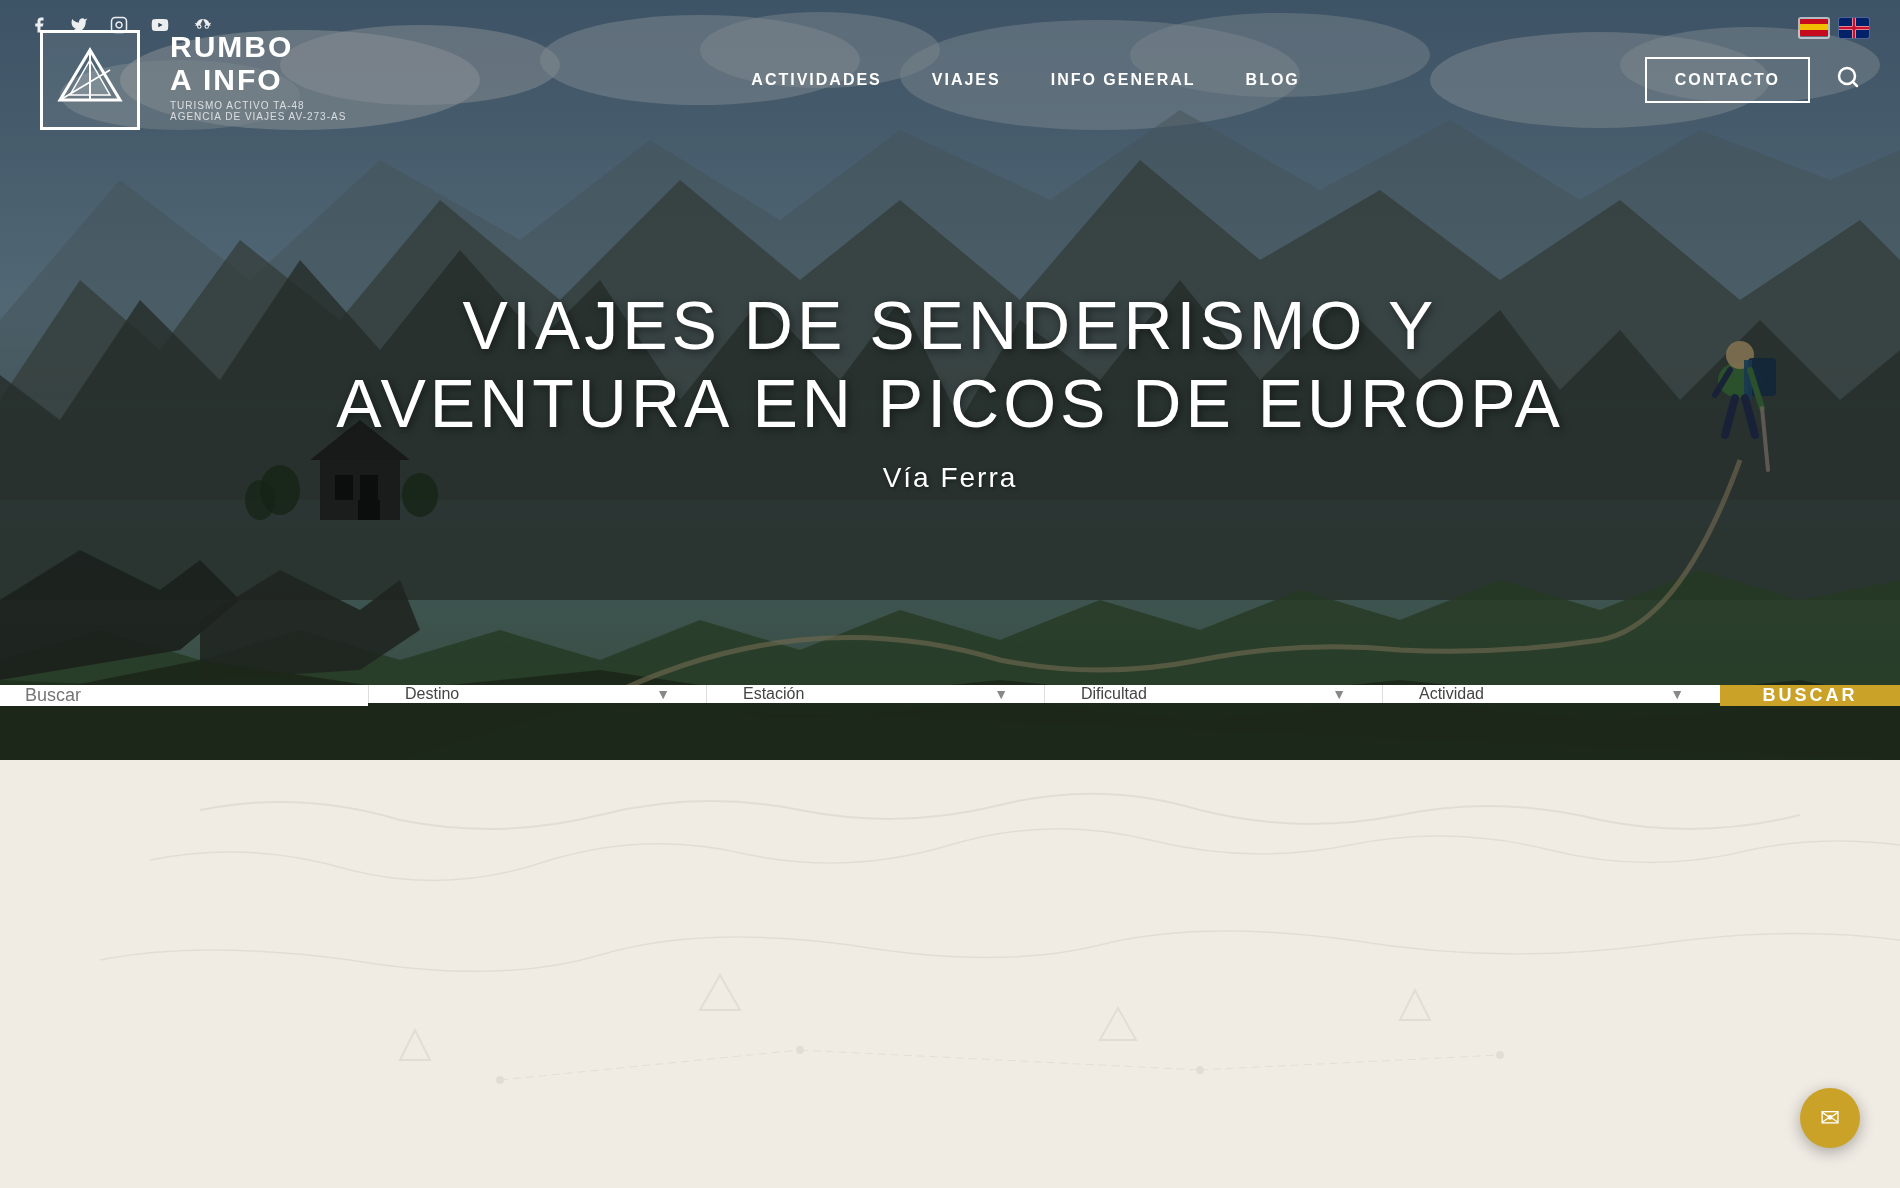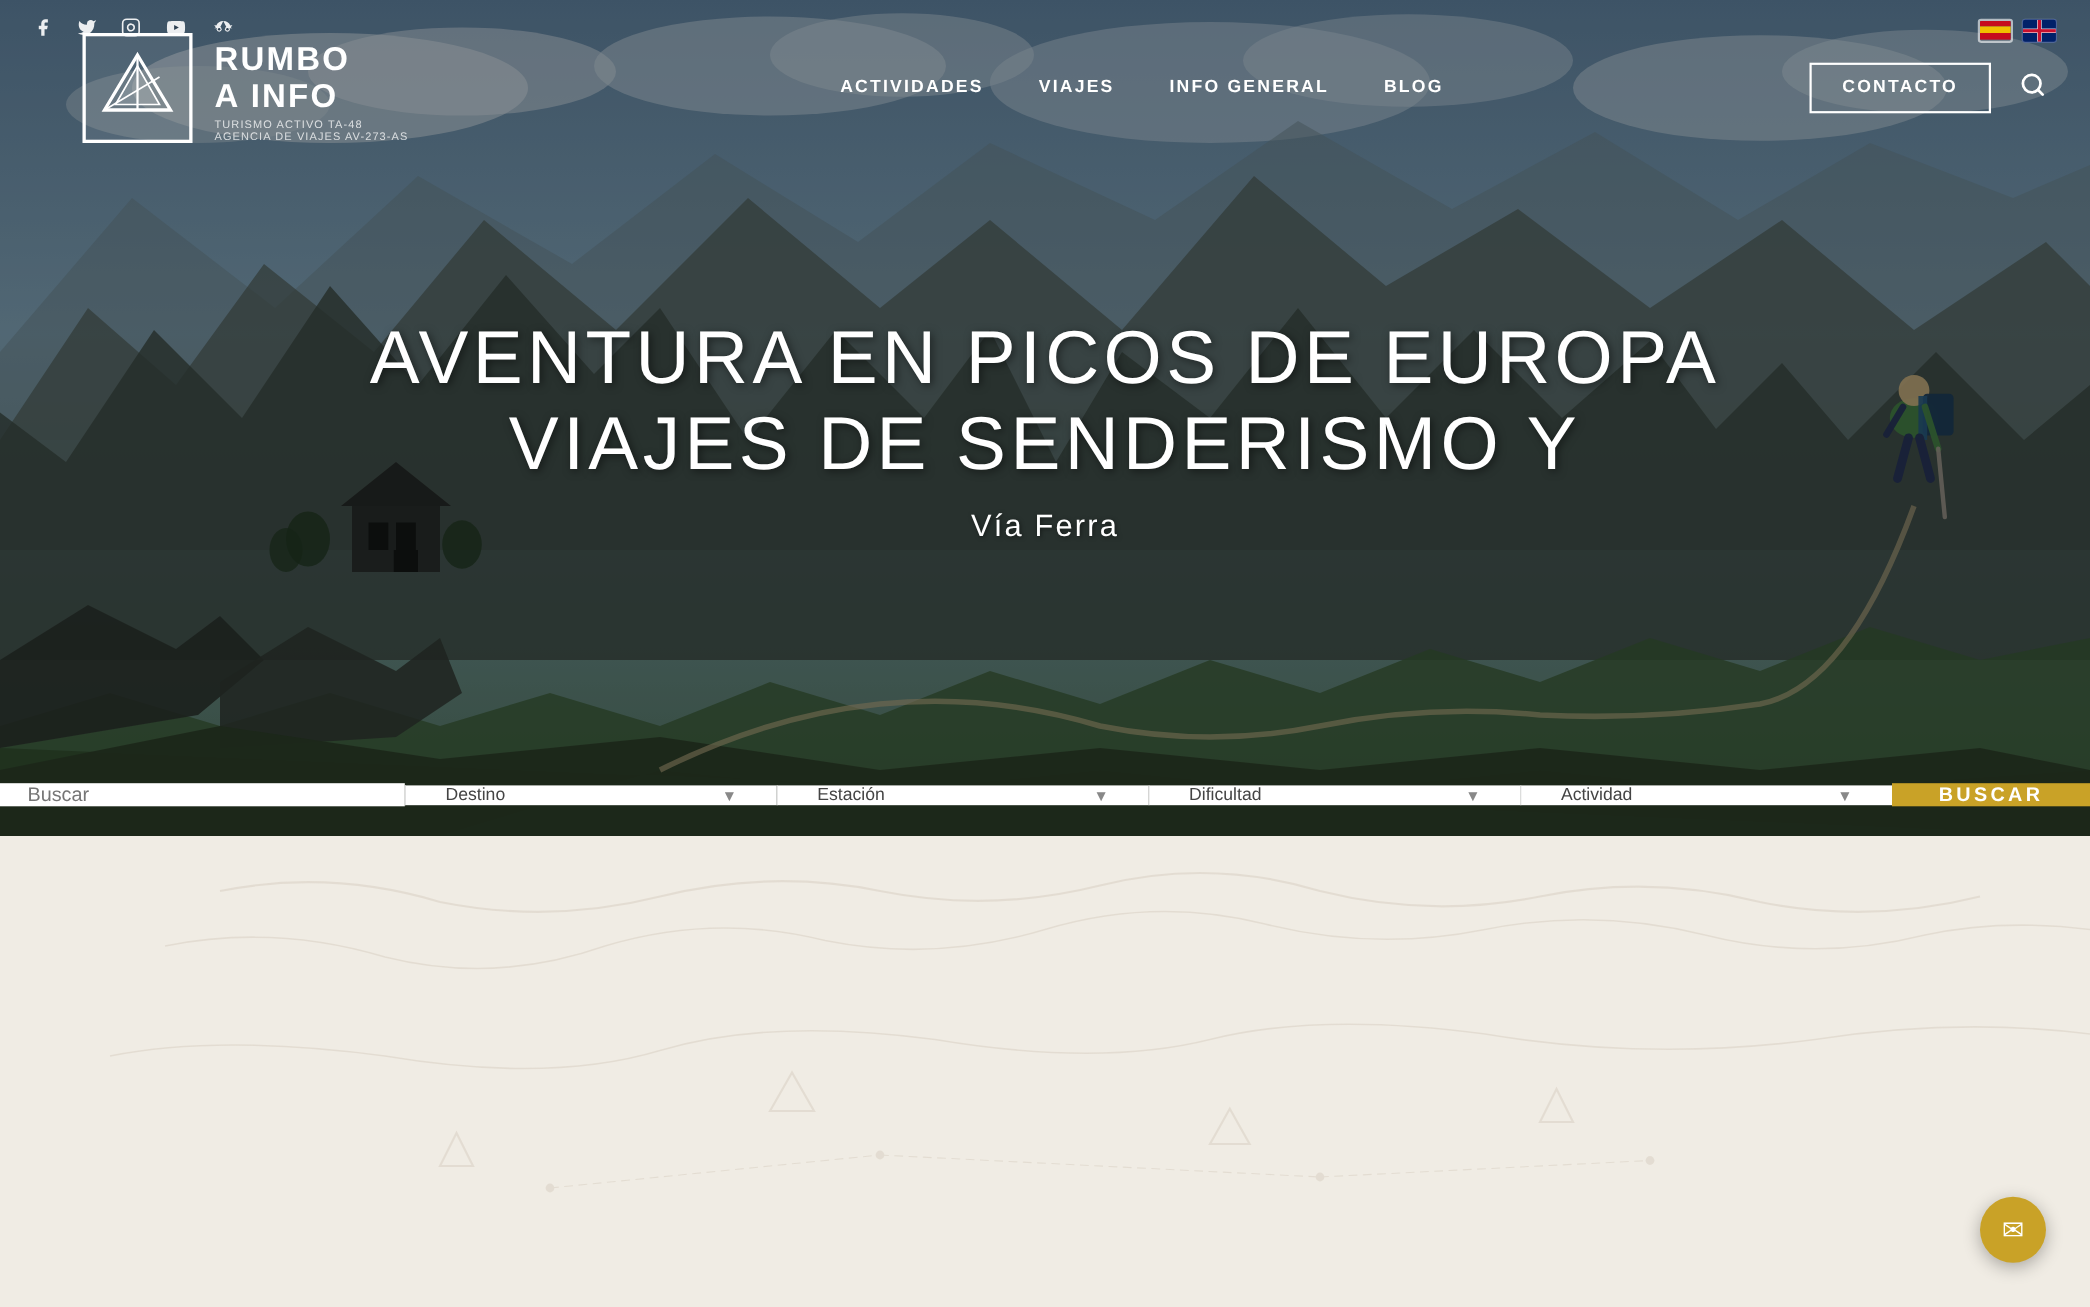--- a/index.html
+++ b/index.html
@@ -60,24 +60,23 @@
       right: 0;
       height: 160px;
       z-index: 20;
       display: flex;
       align-items: center;
       padding: 0 40px;
     }
 
     .logo-area {
       display: flex;
-      align-items: flex-end;
-      gap: 20px;
+      align-items: flex-start;
+      gap: 30px;
       margin-right: 60px;
-      margin-left: 35px;
     }
     .logo-box {
       width: 100px;
       height: 100px;
       border: 3px solid white;
       display: flex;
       align-items: center;
       justify-content: center;
       background: rgba(255,255,255,0.08);
     }
@@ -152,21 +151,21 @@
     }
 
     
     .search-bar {
       position: absolute;
       bottom: 0;
       left: 0;
       right: 0;
       z-index: 20;
       display: flex;
-      align-items: center;
+      align-items: flex-start;
       height: 75px;
     }
     .search-text-input {
       flex: 1.2;
       background: white;
       border: none;
       padding: 0 25px;
       font-size: 18px;
       color: #888;
       outline: none;
@@ -402,22 +401,22 @@
           <svg width="24" height="24" viewBox="0 0 24 24" fill="none" stroke="white" stroke-width="2.5" stroke-linecap="round" stroke-linejoin="round">
             <circle cx="11" cy="11" r="8"></circle>
             <line x1="21" y1="21" x2="16.65" y2="16.65"></line>
           </svg>
         </div>
       </div>
     </nav>
 
     <div class="hero-content">
       <div class="hero-title">
+        <div>VIAJES DE SENDERISMO Y</div>
         <div>AVENTURA EN PICOS DE EUROPA</div>
-        <div>VIAJES DE SENDERISMO Y</div>
       </div>
       <div class="hero-subtitle">Vía Ferra</div>
     </div>
 
     <div class="search-bar">
       <input class="search-text-input" type="text" placeholder="Buscar" style="">
 
       <div class="search-dropdown">
         <span>Destino</span>
         <span class="search-dropdown-arrow">▼</span>

